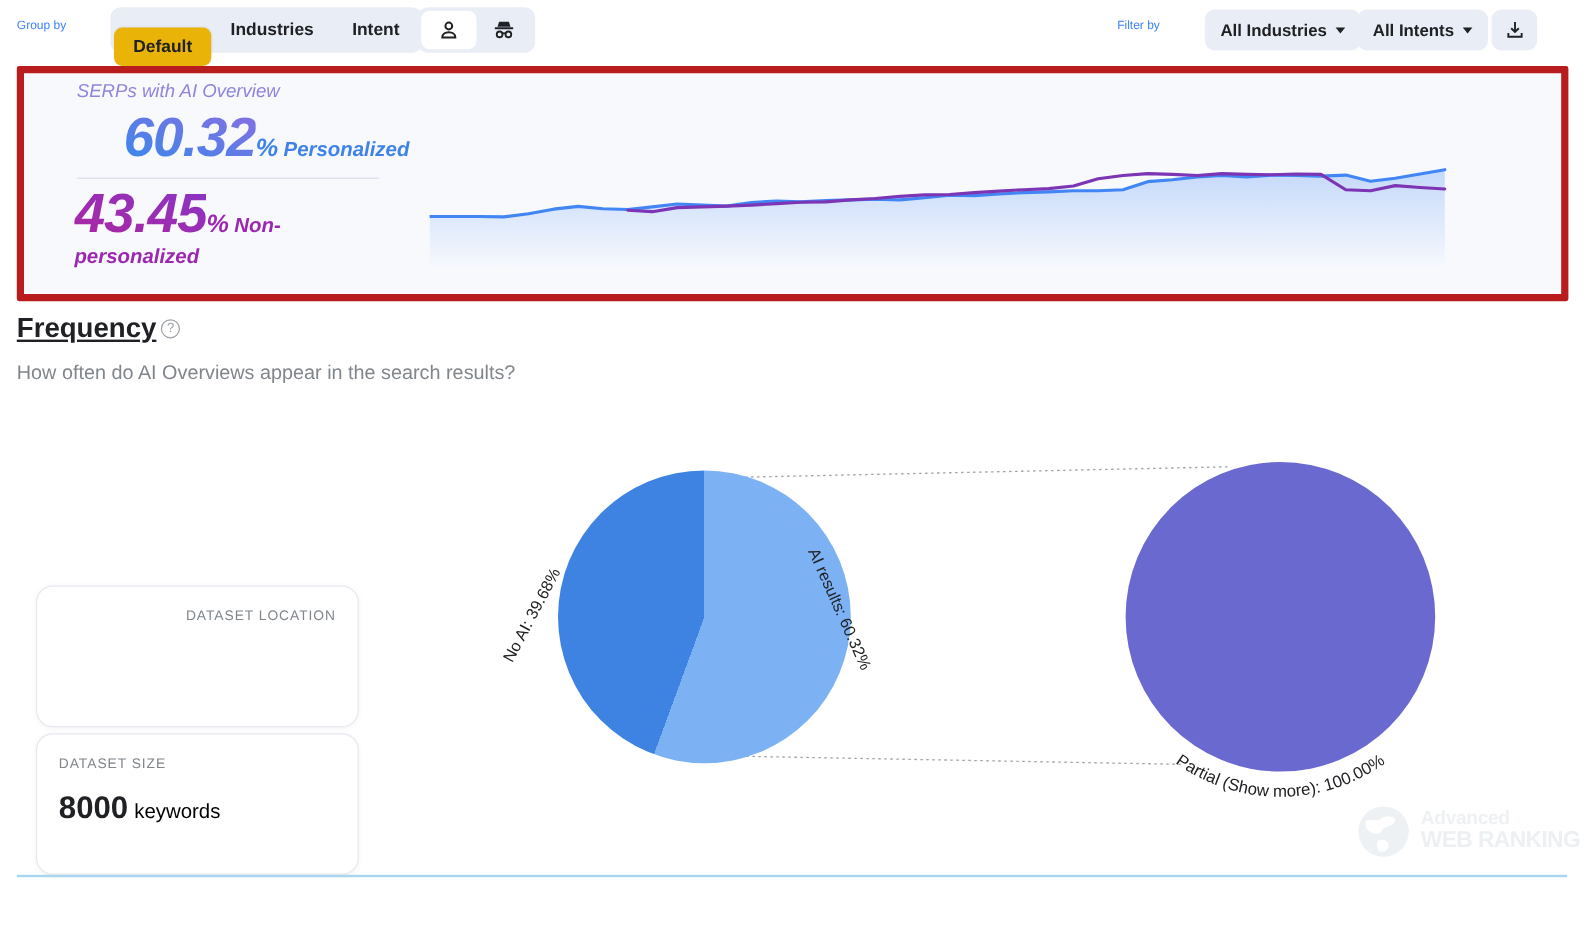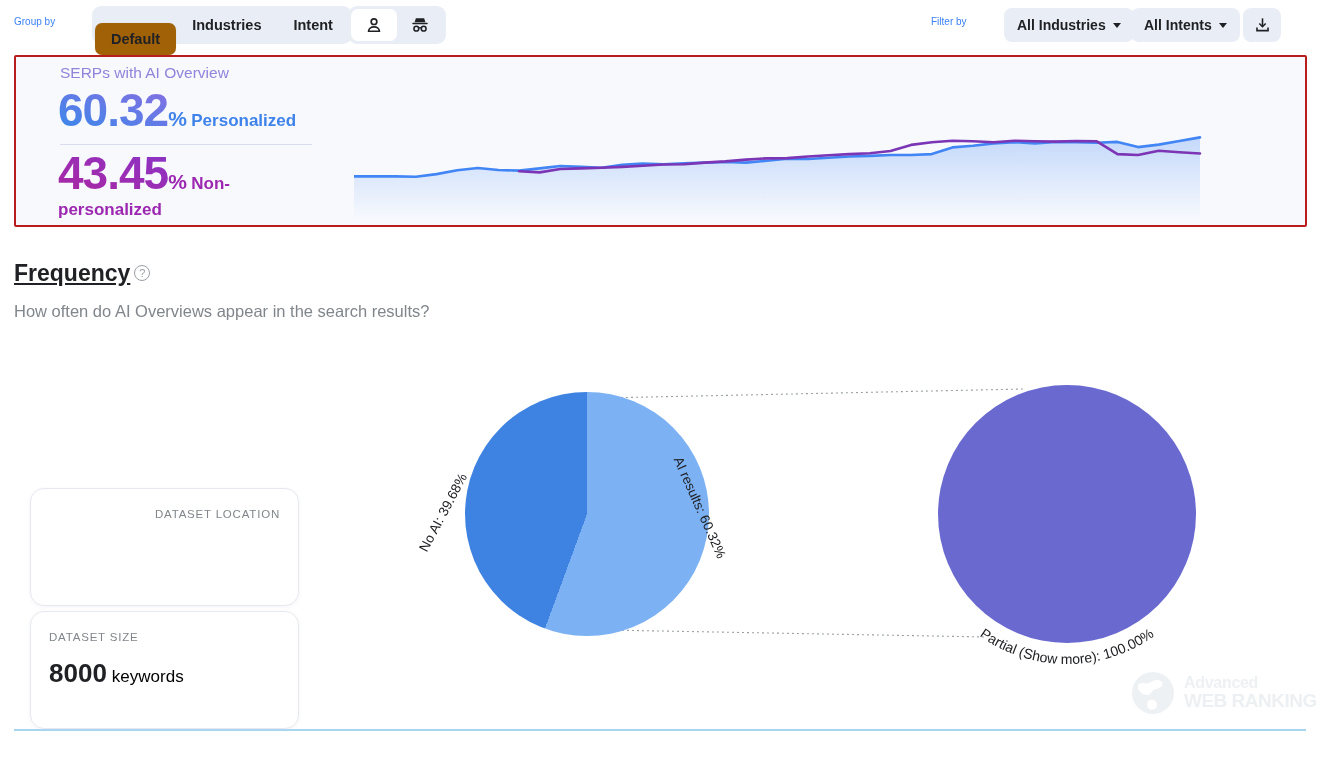--- a/index.html
+++ b/index.html
@@ -9,44 +9,44 @@
 
   
   .toolbar-label { position:absolute; top:16px; font-size:10px; color:#3b82f6; }
   #groupby-label { left:14px; }
   #filterby-label { left:931px; }
   .seg-control { position:absolute; top:6px; height:38px; background:#e9eef6; border-radius:9px;
                  display:flex; align-items:center; padding:3px; }
   #group-tabs { left:92px; }
   .seg { height:32px; display:flex; align-items:center; padding:0 16px; border-radius:7px;
          font-size:14.5px; font-weight:700; color:#202124; cursor:pointer; white-space:nowrap; }
-  .seg.active { background:#a16207; box-shadow:0 0 2px rgba(0,0,0,.08);margin-top:27px; }
+  .seg.active { background:#eab308; box-shadow:0 0 2px rgba(0,0,0,.08);margin-top:27px; }
   #persona-toggle { left:348px; }
   .seg-icon { width:46px; height:32px; display:flex; align-items:center; justify-content:center;
               border-radius:7px; cursor:pointer; }
   .seg-icon.active { background:#fff; }
   .pill-btn { position:absolute; top:8px; height:34px; background:#e9eef6; border:none; border-radius:8px;
               font-family:inherit; font-size:14px; font-weight:700; color:#202124; padding:0 13px;
               display:flex; align-items:center; gap:7px; cursor:pointer; }
   .caret { width:0; height:0; border-left:4.5px solid transparent; border-right:4.5px solid transparent;
            border-top:5px solid #202124; display:inline-block; }
   #filter-industries { left:1004px; }
   #filter-intents { left:1131px; }
   #download-btn { left:1243px; width:38px; justify-content:center; padding:0; }
 
   
-  #banner { position:absolute; left:14px; top:55px; width:1293px; height:172px;
-            background:#f7f9fd; border:2px solid #b91c1c; border-radius:2px; }
+  #banner { position:absolute; left:14px; top:55px; width:1293px; height:196px;
+            background:#f7f9fd; border:6px solid #b91c1c; border-radius:2px;font-style:italic; }
   #banner-title { position:absolute; left:44px; top:7px; font-size:15.5px; color:#8f85da; }
   .big-row { position:absolute; left:42px; white-space:nowrap; }
   #row-personalized { top:26px; }
   #row-nonpersonalized { top:90px; width:260px; white-space:normal; line-height:1.15; }
   .big-num { font-size:46px; font-weight:600; letter-spacing:-1px;
              -webkit-background-clip:text; background-clip:text; color:transparent; }
-  #num-personalized { background-image:linear-gradient(200deg,#8270e2 10%,#3d87ea 90%); }
+  #num-personalized { background-image:linear-gradient(200deg,#8270e2 10%,#3d87ea 90%);margin-left:41px; }
   #num-nonpersonalized { background-image:linear-gradient(200deg,#8c33c4 10%,#a928a3 90%); }
   .big-pct { font-size:21px; font-weight:700; }
   .big-word { font-size:17px; font-weight:700; }
   .blue-txt { color:#3f83ea; }
   .purple-txt { color:#9c27b0; }
   #banner-divider { position:absolute; left:44px; top:87px; width:252px; height:1px; background:#d7ddec; }
   #spark-chart { position:absolute; left:338px; top:63px; }
 
   
   #freq-title { position:absolute; left:14px; top:260px; font-size:23px; font-weight:700; color:#202124;text-decoration:underline; }

